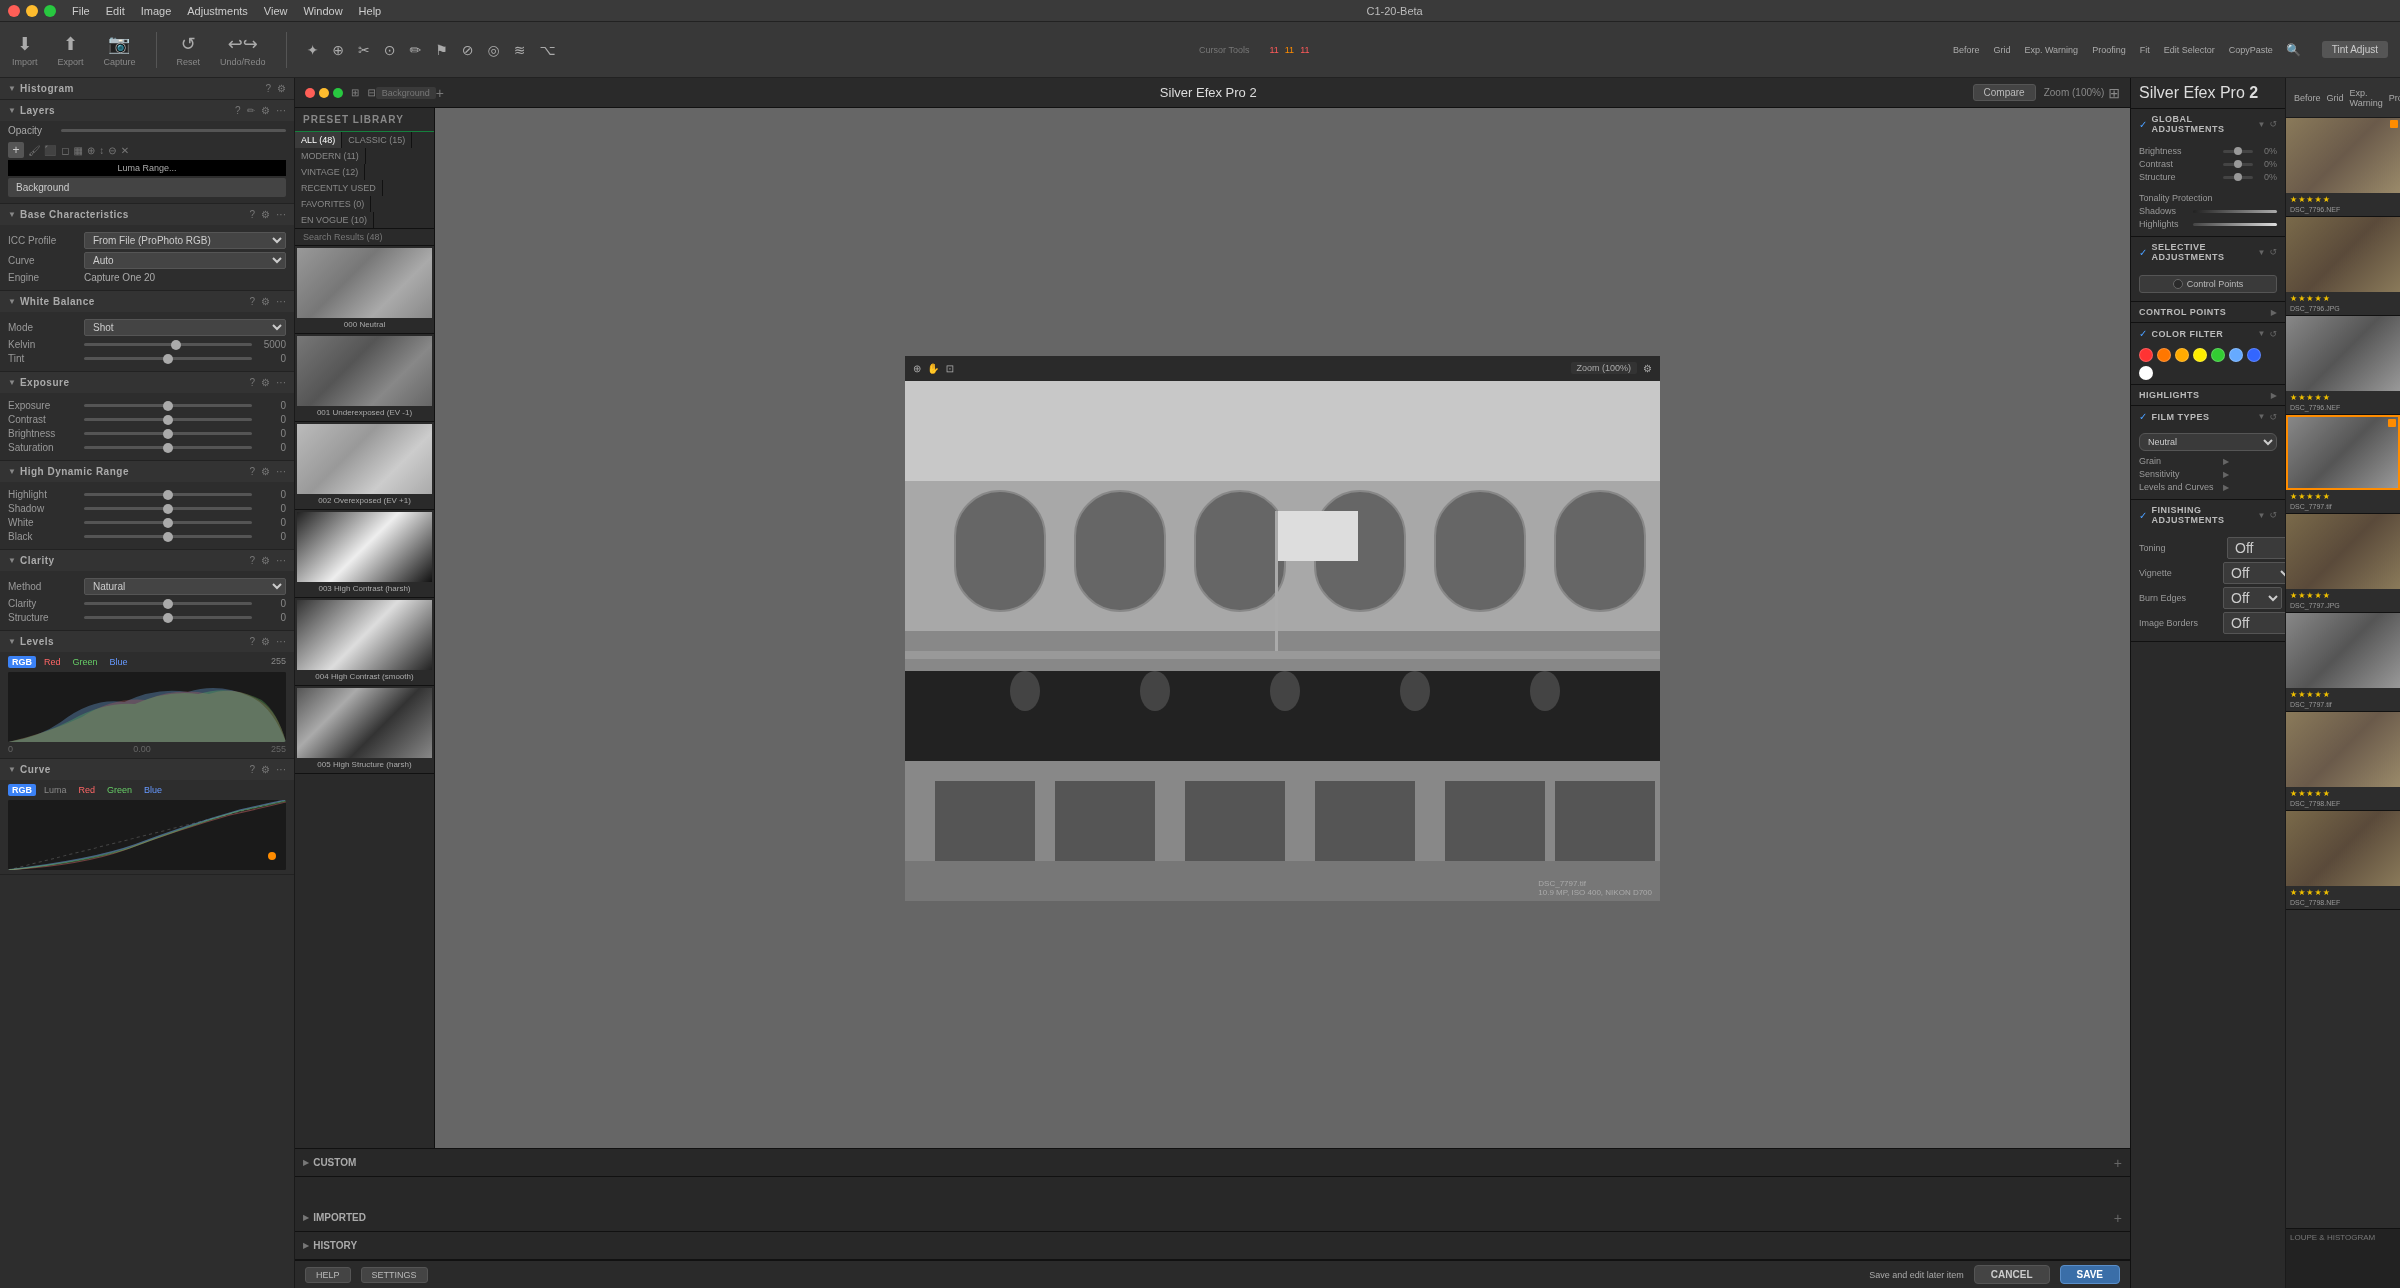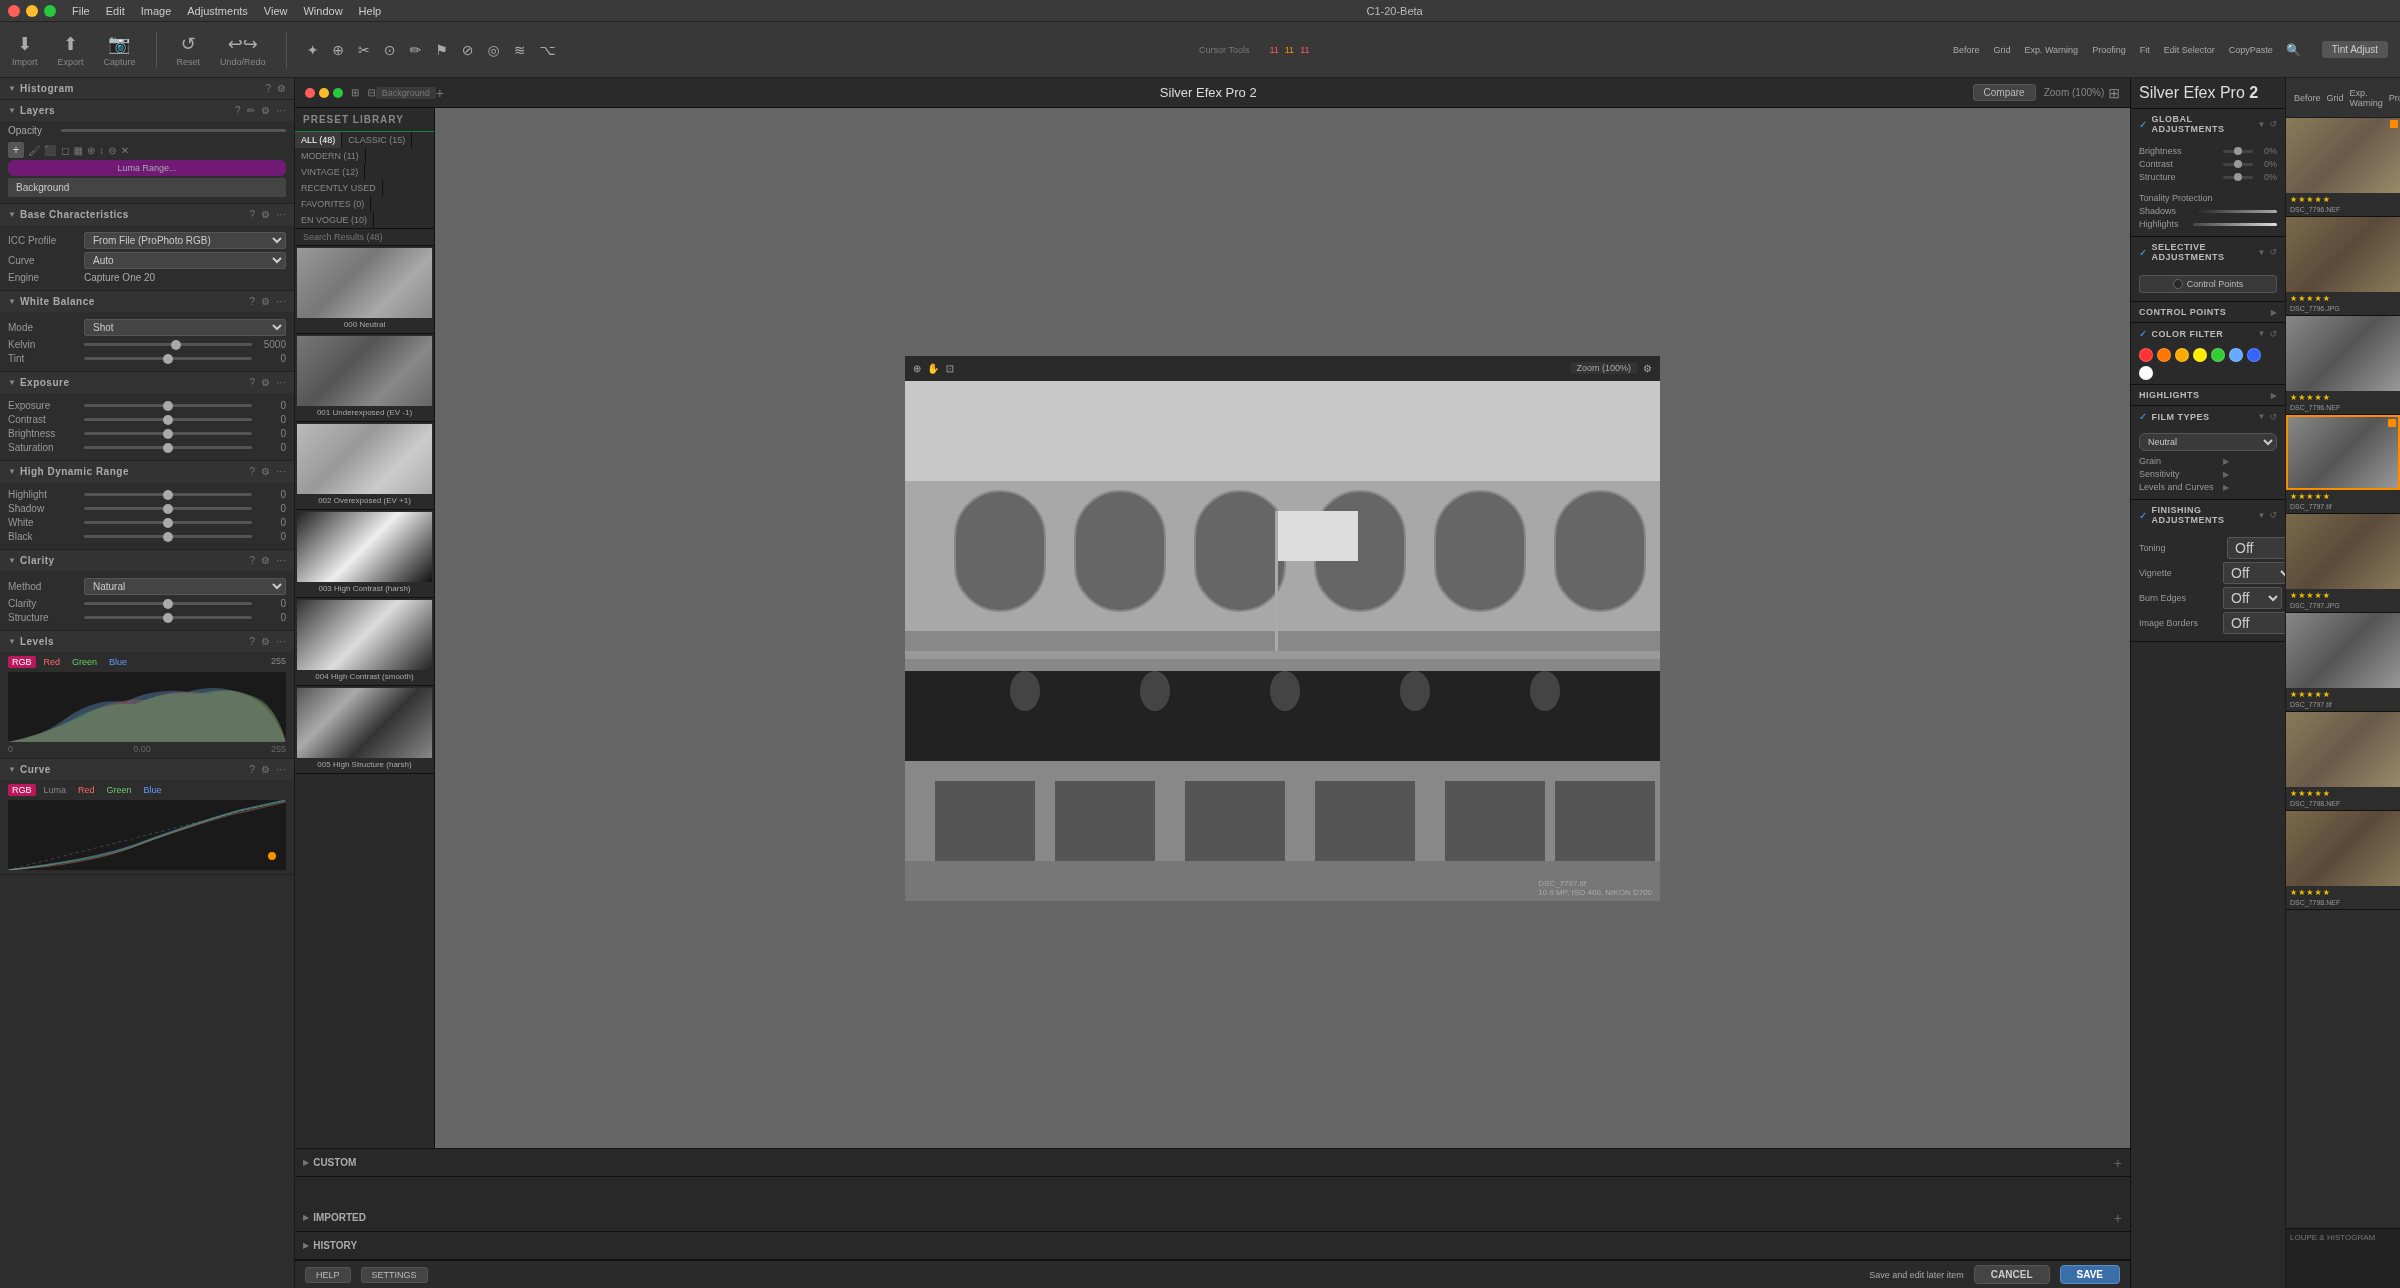--- a/index.html
+++ b/index.html
@@ -116,28 +116,28 @@
       border-radius: 2px;
       font-size: 10px;
       color: #ccc;
       margin: 2px 0;
     }
     .opacity-row { display: flex; align-items: center; gap: 8px; margin-bottom: 4px; }
     .opacity-label { font-size: 10px; color: #aaa; width: 45px; }
     .opacity-slider { flex: 1; height: 3px; background: #555; border-radius: 2px; }
     .luma-range-btn {
       width: 100%;
-      background: #701a75;
+      background: #000000;
       border: none;
       color: #aaa;
       padding: 3px;
       font-size: 9px;
       cursor: pointer;
       text-align: center;
-      border-radius: 6px;
+      border-radius: 0;
     }
     .layer-add-btn {
       width: 16px; height: 16px;
       background: #555;
       border: none;
       color: #ccc;
       border-radius: 2px;
       cursor: pointer;
       font-size: 12px;
       display: flex; align-items: center; justify-content: center;
@@ -187,21 +187,21 @@
     }
     .levels-labels { display: flex; justify-content: space-between; font-size: 9px; color: #666; margin-top: 2px; }
     .channel-tabs { display: flex; gap: 4px; margin-bottom: 4px; }
     .channel-tab {
       font-size: 9px;
       color: #888;
       cursor: pointer;
       padding: 1px 4px;
       border-radius: 2px;
     }
-    .channel-tab.active { color: #fff; background: #be185d; }
+    .channel-tab.active { color: #fff; background: #3b82f6; font-weight: bold; }
     .channel-tab.red { color: #ff6666; }
     .channel-tab.green { color: #66cc66; }
     .channel-tab.blue { color: #6699ff; }
 
     
     .middle-area {
       flex: 1;
       display: flex;
       flex-direction: column;
       overflow: hidden;

